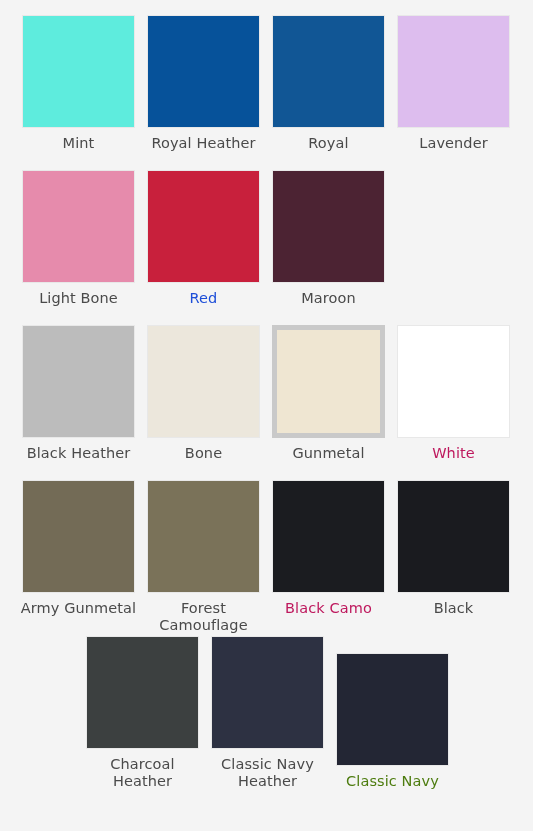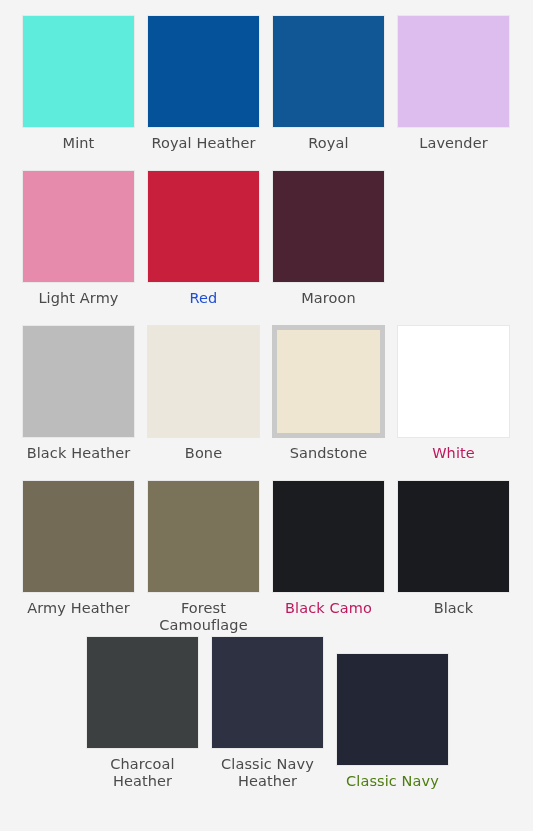--- a/index.html
+++ b/index.html
@@ -96,21 +96,21 @@
         <div class="swatch-label" style="color: rgb(74, 74, 74);">Royal</div>
       </div>
       <div class="swatch-cell">
         <div class="swatch-chip" style="background-color: rgb(221, 189, 238); border-color: rgb(232, 232, 232);"></div>
         <div class="swatch-label" style="color: rgb(74, 74, 74);">Lavender</div>
       </div>
     </div>
     <div class="swatch-row row-2">
       <div class="swatch-cell">
         <div class="swatch-chip" style="background-color: rgb(230, 139, 172); border-color: rgb(232, 232, 232);"></div>
-        <div class="swatch-label" style="color: rgb(74, 74, 74);">Light Army</div>
+        <div class="swatch-label" style="color: rgb(74, 74, 74);">Light Bone</div>
       </div>
       <div class="swatch-cell">
         <div class="swatch-chip" style="background-color: rgb(200, 32, 60); border-color: rgb(232, 232, 232);"></div>
         <div class="swatch-label" style="color: #1d4ed8;">Red</div>
       </div>
       <div class="swatch-cell">
         <div class="swatch-chip" style="background-color: rgb(76, 35, 51); border-color: rgb(232, 232, 232);"></div>
         <div class="swatch-label" style="color: rgb(74, 74, 74);">Maroon</div>
       </div>
     </div>
@@ -118,31 +118,31 @@
       <div class="swatch-cell">
         <div class="swatch-chip" style="background-color: rgb(188, 188, 188); border-color: rgb(232, 232, 232);"></div>
         <div class="swatch-label" style="color: rgb(74, 74, 74);">Black Heather</div>
       </div>
       <div class="swatch-cell">
         <div class="swatch-chip" style="background-color: rgb(236, 231, 220); border-color: rgb(232, 232, 232);"></div>
         <div class="swatch-label" style="color: rgb(74, 74, 74);">Bone</div>
       </div>
       <div class="swatch-cell">
         <div class="swatch-chip selected" style="background-color: rgb(239, 230, 210); border-color: rgb(201, 201, 201);"></div>
-        <div class="swatch-label" style="color: rgb(74, 74, 74);">Sandstone</div>
+        <div class="swatch-label" style="color: rgb(74, 74, 74);">Gunmetal</div>
       </div>
       <div class="swatch-cell">
         <div class="swatch-chip" style="background-color: rgb(255, 255, 255); border-color: rgb(232, 232, 232);"></div>
         <div class="swatch-label" style="color: #be185d;">White</div>
       </div>
     </div>
     <div class="swatch-row row-4">
       <div class="swatch-cell">
         <div class="swatch-chip" style="background-color: rgb(115, 107, 86); border-color: rgb(232, 232, 232);"></div>
-        <div class="swatch-label" style="color: rgb(74, 74, 74);">Army Heather</div>
+        <div class="swatch-label" style="color: rgb(74, 74, 74);">Army Gunmetal</div>
       </div>
       <div class="swatch-cell">
         <div class="swatch-chip" style="background-color: rgb(122, 114, 89); border-color: rgb(232, 232, 232);"></div>
         <div class="swatch-label" style="color: rgb(74, 74, 74);">Forest Camouflage</div>
       </div>
       <div class="swatch-cell">
         <div class="swatch-chip" style="background-color: rgb(27, 28, 32); border-color: rgb(232, 232, 232);"></div>
         <div class="swatch-label" style="color: #be185d;">Black Camo</div>
       </div>
       <div class="swatch-cell">

